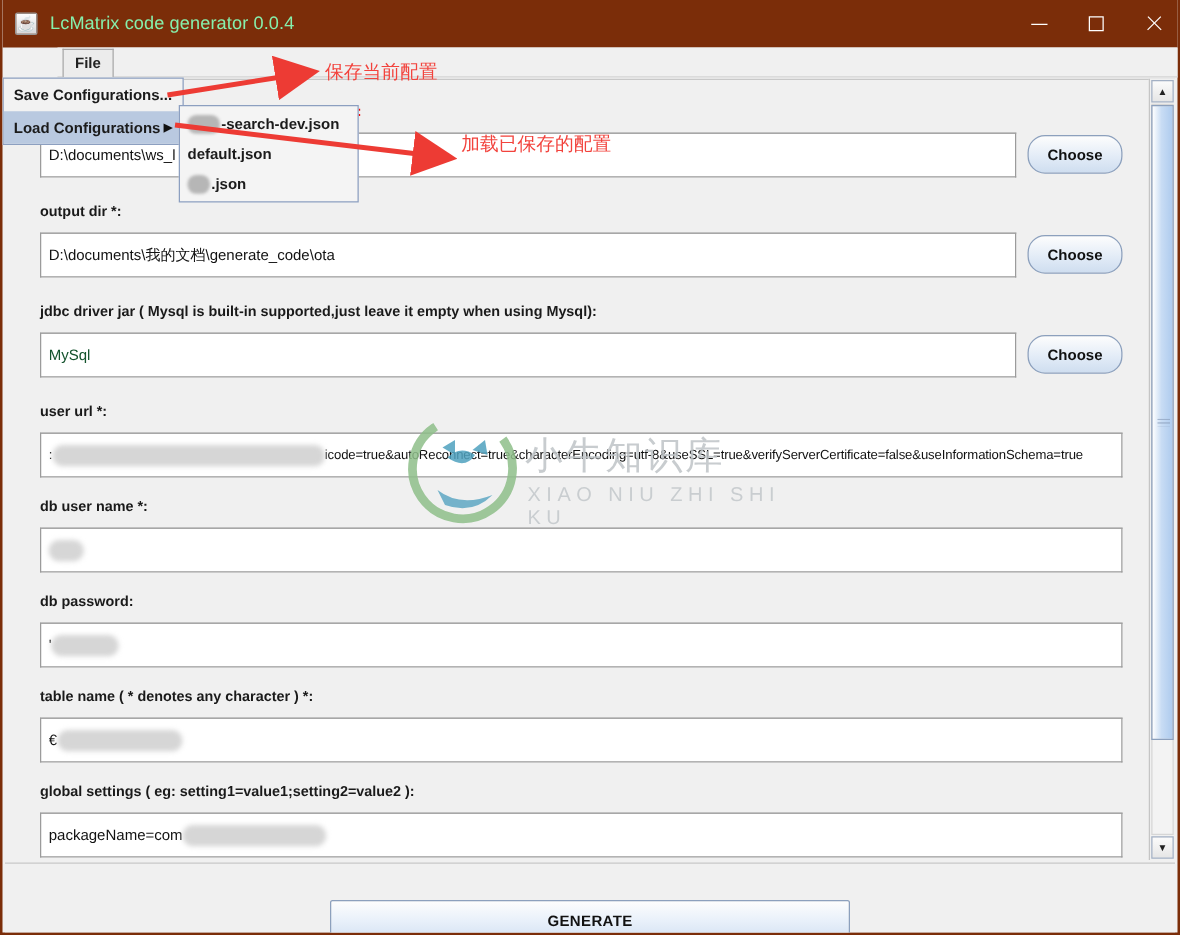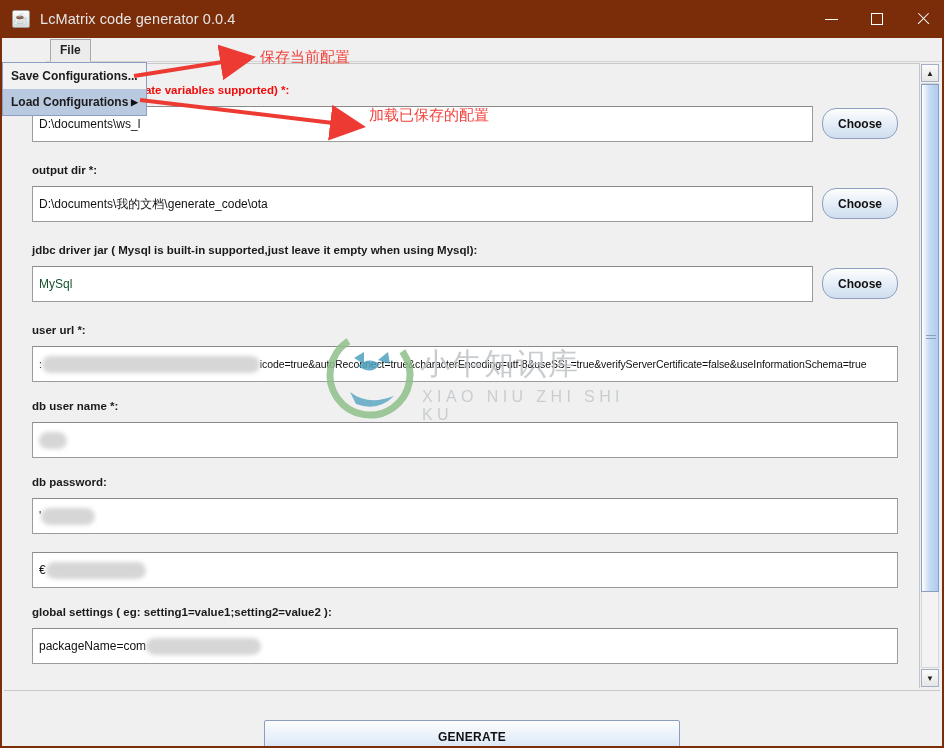--- a/index.html
+++ b/index.html
@@ -29,21 +29,21 @@
     width: 18px; height: 18px;
     margin-left: 10px; margin-right: 10px;
     background: linear-gradient(#fdfdfd, #d8d8d8);
     border: 1px solid #9a9a9a;
     border-radius: 2px;
     display: flex; align-items: center; justify-content: center;
     font-size: 12px; line-height: 1;
     color: #5b3a12;
   }
   .title-text {
-    color: #e5e5e5;
+    color: #86efac;
     font-size: 14.5px;
     letter-spacing: .1px;
   }
   .win-btns {
     position: absolute; right: 0; top: 0; height: 38px;
     display: flex;
   }
   .win-btn {
     width: 46px; height: 38px;
     display: flex; align-items: center; justify-content: center;
@@ -343,20 +343,21 @@
       <div class="field-label">db password:</div>
       <div class="row">
         <div class="txt">
           <span>'</span>
             <span class="val-blur" style="width:54px"></span>
         </div>
       </div>
 
       <div class="gap-sm"></div>
 
+      <div class="field-label">table name ( * denotes any character ) *:</div>
       <div class="row">
         <div class="txt">
           <span>€</span>
             <span class="val-blur" style="width:100px"></span>
         </div>
       </div>
 
       <div class="gap-sm"></div>
 
       <div class="field-label">global settings ( eg: setting1=value1;setting2=value2 ):</div>
@@ -394,20 +395,33 @@
   <div class="file-menu">
     <div class="menu-item">
       <span>Save Configurations...</span>
     </div>
     <div class="menu-item selected">
       <span>Load Configurations</span>
       <span class="menu-arrow">▶</span>
     </div>
   </div>
 
+  <div class="sub-menu">
+    <div class="sub-item">
+      <span class="blur-chip" style="width:26px"></span>
+        <span>-search-dev.json</span>
+    </div>
+    <div class="sub-item">
+      <span>default.json</span>
+    </div>
+    <div class="sub-item">
+      <span class="blur-chip" style="width:18px"></span>
+        <span>.json</span>
+    </div>
+  </div>
 
   <svg class="arrows">
     <defs>
       <marker id="ah" markerWidth="9" markerHeight="9" refX="7" refY="4.5" orient="auto">
         <path d="M0,0 L9,4.5 L0,9 z" fill="#ed3b34"></path>
       </marker>
     </defs>
     <line x1="132" y1="76" x2="246" y2="58" stroke="#ed3b34" stroke-width="4" marker-end="url(#ah)"></line>
     <line x1="138" y1="100" x2="356" y2="126" stroke="#ed3b34" stroke-width="4" marker-end="url(#ah)"></line>
   </svg>

